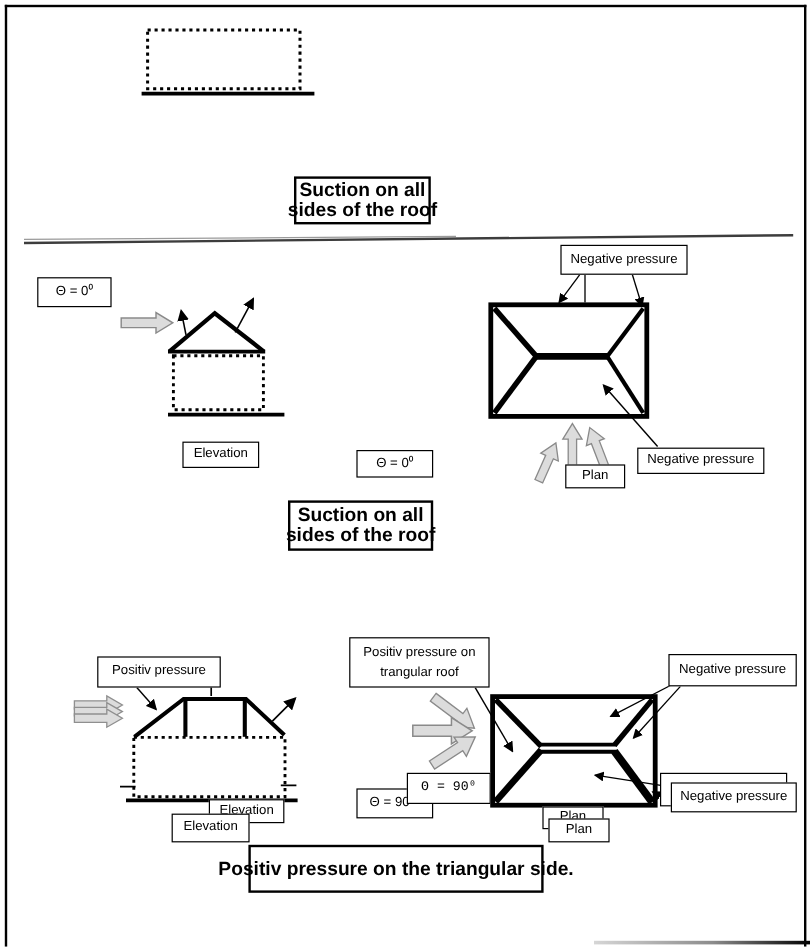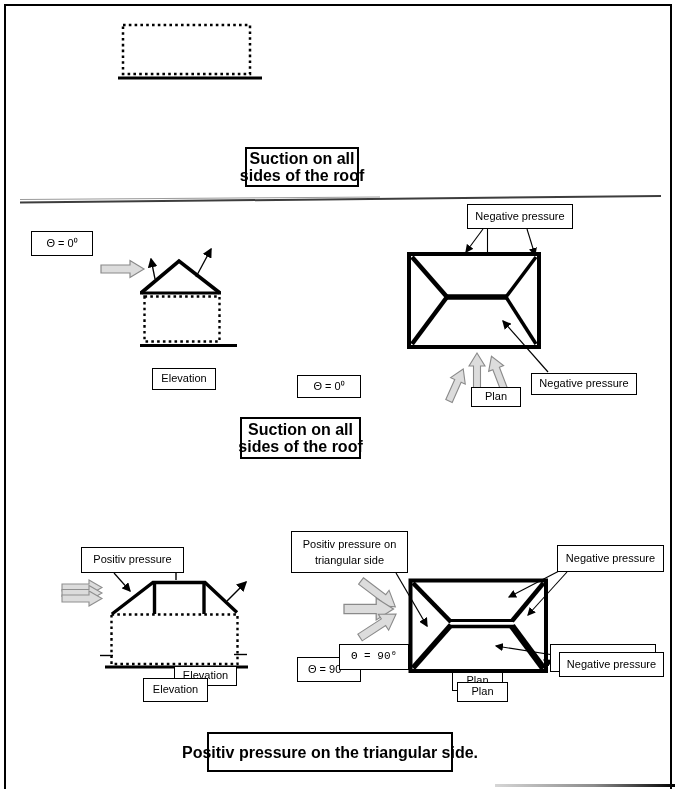--- a/index.html
+++ b/index.html
@@ -131,35 +131,35 @@
   <div class="lbl" style="left:467px;top:204px;width:106px;height:25px;">Negative pressure</div>
 
   <div class="lbl" style="left:531px;top:373px;width:106px;height:22px;">Negative pressure</div>
 
   <div class="lbl" style="left:471px;top:387px;width:50px;height:20px;">Plan</div>
 
   <div class="lbl" style="left:41px;top:547px;width:103px;height:26px;margin-left:40px;">Positiv pressure</div>
 
   <div class="lbl" style="left:291px;top:531px;width:117px;height:42px;flex-direction:column;line-height:16px;text-align:center;">
     <span>Positiv pressure on</span>
-    <span>triangular side</span>
+    <span>trangular roof</span>
   </div>
 
   <div class="lbl pad-l" style="left:297px;top:657px;width:64px;height:25px;">Θ = 90</div>
   <div class="lbl" style="left:339px;top:644px;width:70px;height:26px;font-family:Liberation Mono, monospace;">Θ = 90⁰</div>
 
   <div class="lbl" style="left:174px;top:666px;width:63px;height:20px;">Elevation</div>
   <div class="lbl" style="left:143px;top:678px;width:65px;height:24px;">Elevation</div>
 
   <div class="lbl top-align" style="left:452px;top:672px;width:51px;height:19px;">Plan</div>
   <div class="lbl" style="left:457px;top:682px;width:51px;height:20px;">Plan</div>
 
   <div class="lbl" style="left:557px;top:545px;width:107px;height:27px;">Negative pressure</div>
 
   <div class="lbl" style="left:550px;top:644px;width:106px;height:28px;"></div>
   <div class="lbl" style="left:559px;top:652px;width:105px;height:25px;">Negative pressure</div>
 
-  <div class="lbl cap" style="left:207px;top:732px;width:246px;height:40px;gap:27px;">
+  <div class="lbl cap" style="left:207px;top:704px;width:246px;height:40px;gap:27px;">
     <span>Positiv pressure on the triangular side.</span>
   </div>
 
   <div id="grad-bar"></div>
 </div>
 
 </body></html>

